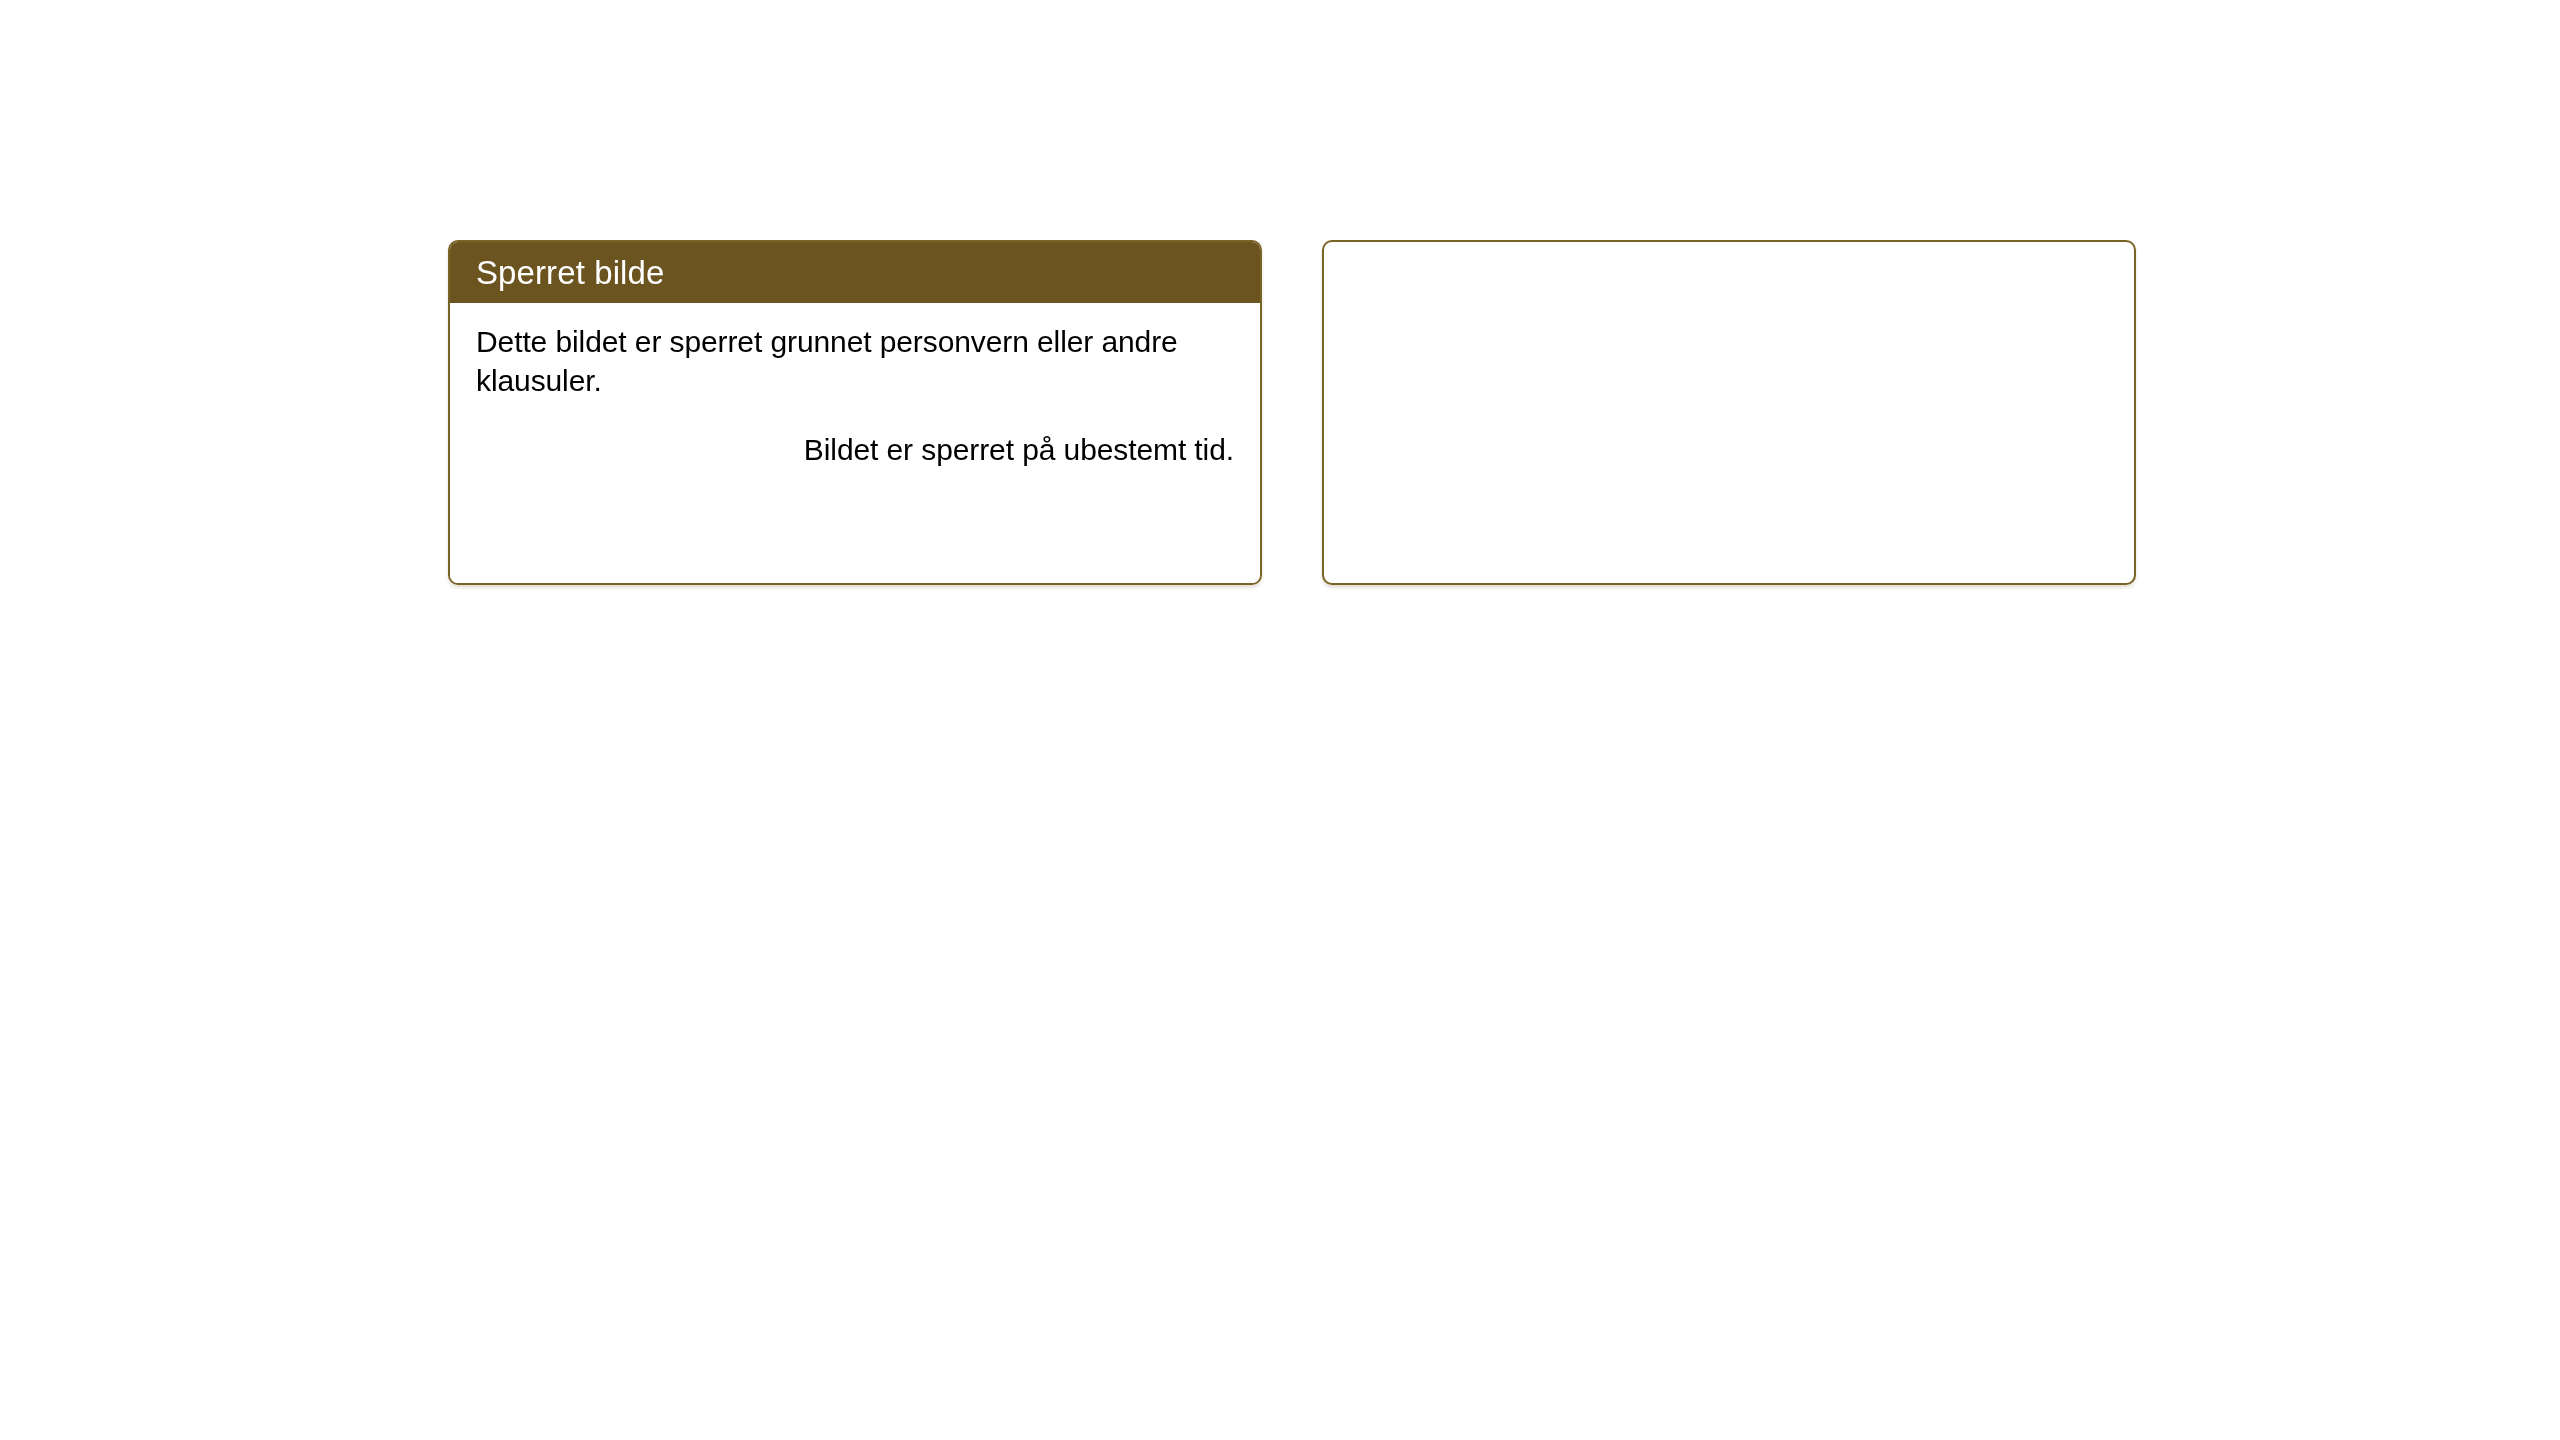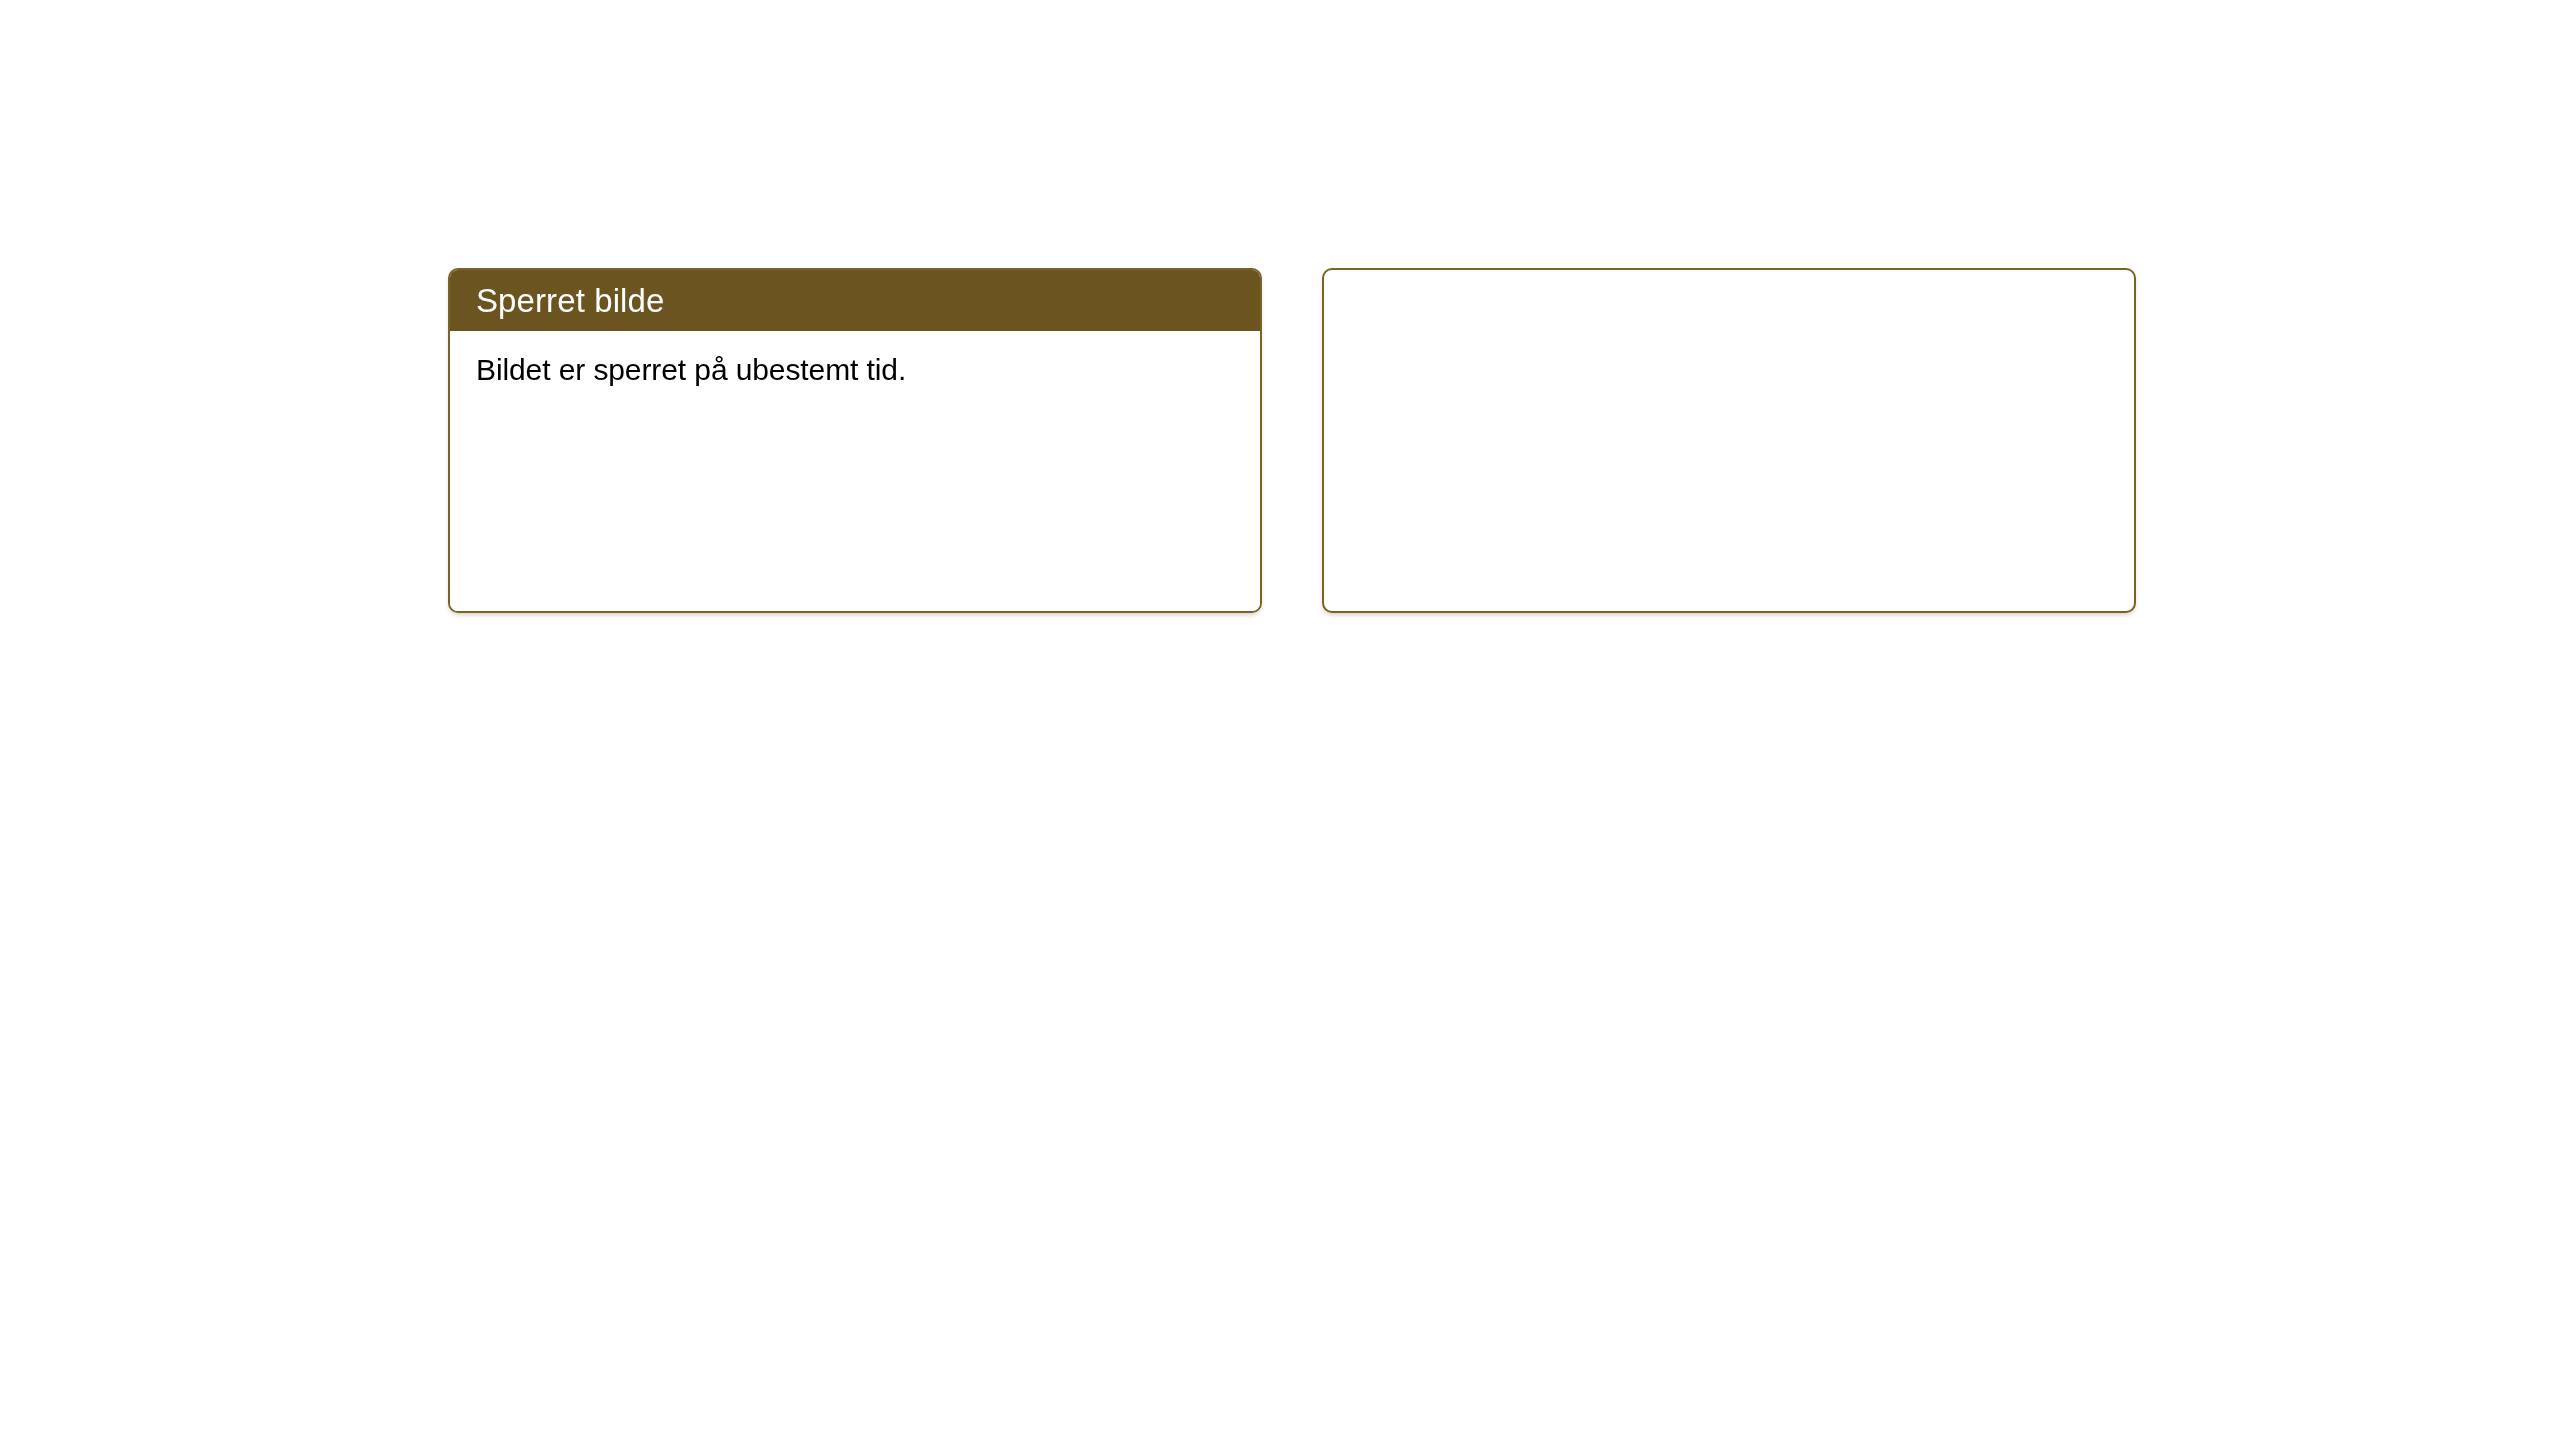--- a/index.html
+++ b/index.html
@@ -17,21 +17,20 @@
   }
 
   #notice-area {
     position: absolute;
     left: 448px;
     top: 240px;
     display: flex;
     flex-direction: row;
     align-items: flex-start;
     gap: 60px;
-    margin-top: 28px;
   }
 
   .notice-card {
     width: 814px;
     height: 345px;
     box-sizing: border-box;
     background: #ffffff;
     border: 2px solid #7a6326;
     border-radius: 10px;
     box-shadow: 0 3px 4px -1px rgba(120, 98, 40, 0.28);
@@ -83,20 +82,21 @@
 </head>
 <body>
 
 <div id="notice-area">
 
   <section class="notice-card">
     <header class="notice-card-header">
       <h2 class="notice-card-title">Sperret bilde</h2>
     </header>
     <div class="notice-card-body">
+      <p class="notice-paragraph">Dette bildet er sperret grunnet personvern eller andre klausuler.</p>
       <p class="notice-paragraph">Bildet er sperret på ubestemt tid.</p>
     </div>
   </section>
 
   <section class="notice-card">
   </section>
 
 </div>
 
 </body></html>

